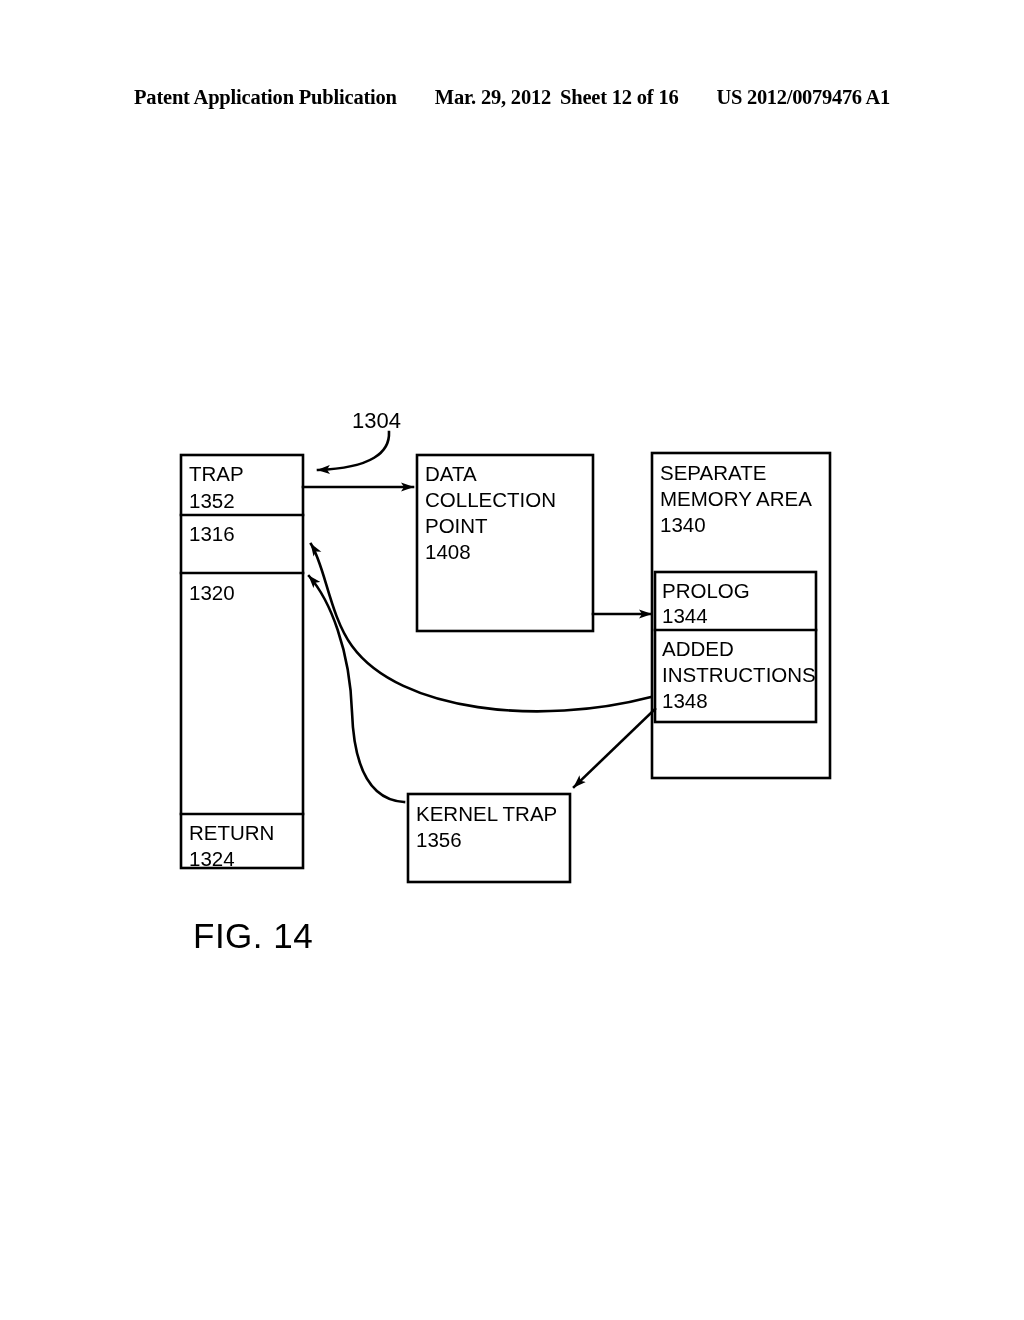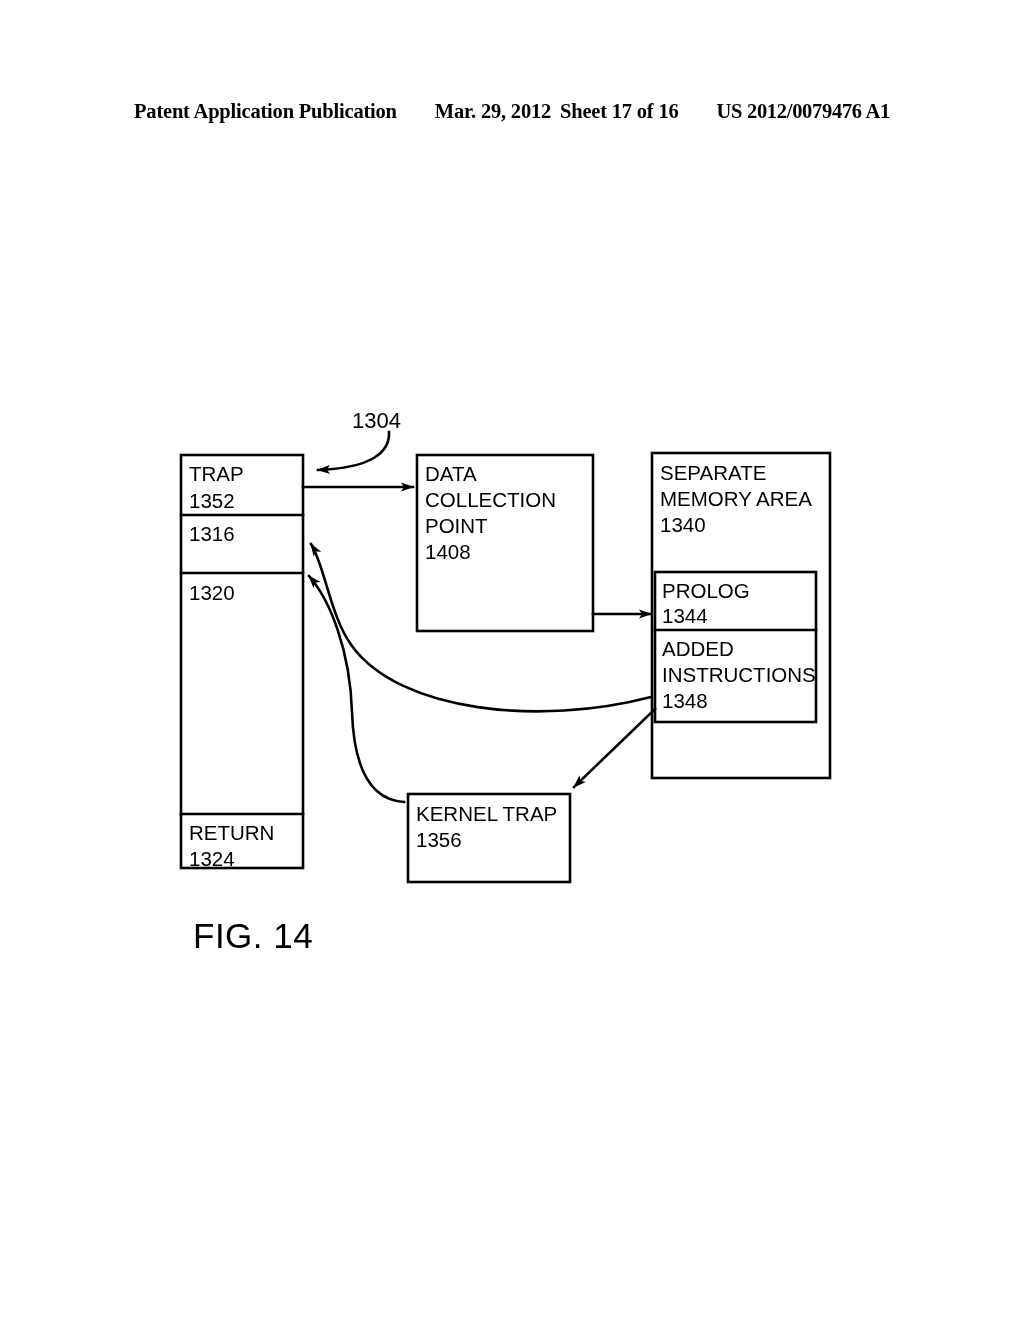--- a/index.html
+++ b/index.html
@@ -30,21 +30,21 @@
     justify-content: center;
     font-family: "Liberation Serif", serif;
     font-weight: bold;
     font-size: 20.5px;
     letter-spacing: -0.2px;
     white-space: nowrap;
   }
   #header .h-pub   { margin-right: 38px; }
   #header .h-date  { margin-right: 9px; }
   #header .h-sheet { margin-right: 38px; }
-  #header .h-num   { letter-spacing: -0.3px; margin-top: 14px; }
+  #header .h-num   { letter-spacing: -0.3px; }
 
   
   #diagram {
     position: absolute;
     left: 0;
     top: 0;
     width: 1024px;
     height: 1320px;
   }
   #diagram svg { display: block; }
@@ -69,21 +69,21 @@
   }
 </style>
 </head>
 <body>
 
 <div id="page">
 
   <div id="header">
     <span class="h-pub">Patent Application Publication</span>
     <span class="h-date">Mar. 29, 2012</span>
-    <span class="h-sheet">Sheet 17 of 16</span>
+    <span class="h-sheet">Sheet 12 of 16</span>
     <span class="h-num">US 2012/0079476 A1</span>
   </div>
 
   <div id="diagram">
     <svg width="1024" height="1320" viewBox="0 0 1024 1320" xmlns="http://www.w3.org/2000/svg">
       <defs>
         <marker id="arrowFilled" markerWidth="13" markerHeight="10" refX="12" refY="5" orient="auto" markerUnits="userSpaceOnUse">
           <path d="M0,0.4 L13,5 L0,9.6 L3,5 Z" fill="#000000"></path>
         </marker>
       </defs>

